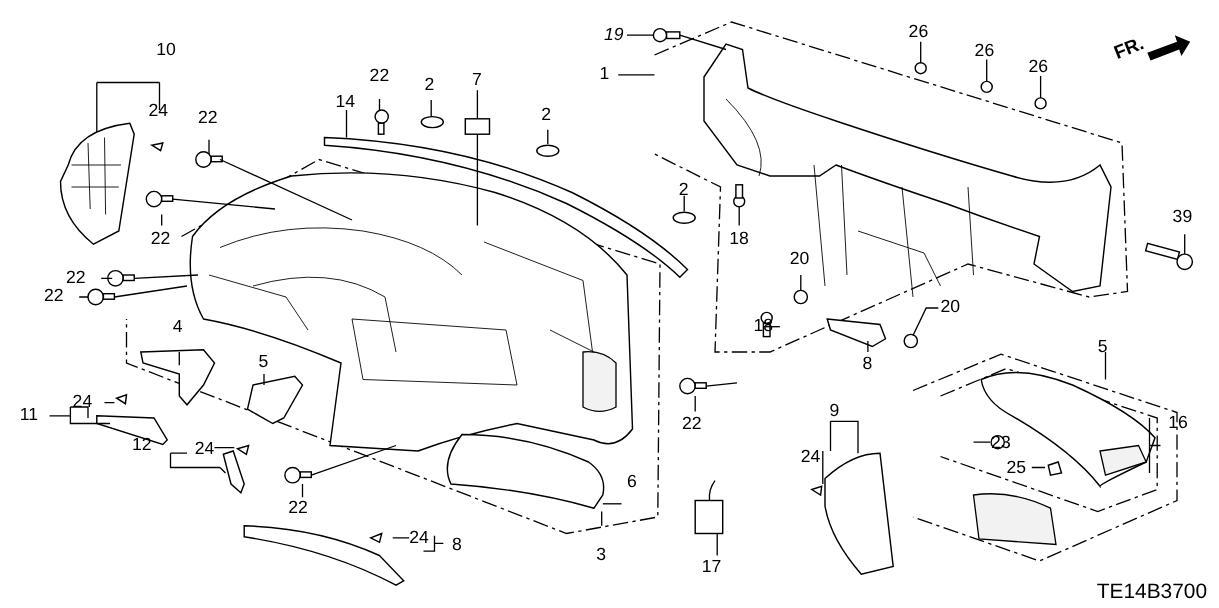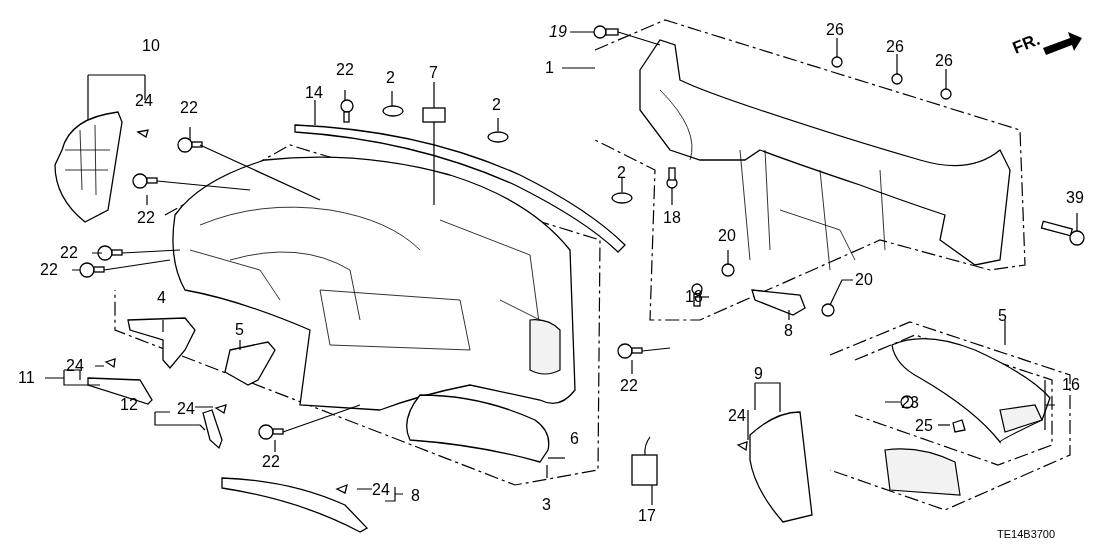--- a/index.html
+++ b/index.html
@@ -1,19 +1,19 @@
 <!DOCTYPE html>
 <html><head>
 <meta charset="utf-8">
 <style>
   html,body{margin:0;padding:0;background:#fff;}
   body{width:1108px;height:553px;position:relative;overflow:hidden;font-family:"Liberation Sans",sans-serif;color:#000;}
   #diagram{position:absolute;left:0;top:0;width:1108px;height:553px;}
   .lbl{position:absolute;font-size:16px;line-height:16px;font-family:"Liberation Sans",sans-serif;color:#000;white-space:nowrap;}
-  .code{position:absolute;font-size:11px;font-family:"Liberation Sans",sans-serif;}
+  .code{position:absolute;font-size:19px;font-family:"Liberation Sans",sans-serif;}
   .fr{position:absolute;left:1010px;top:40px;font-weight:bold;font-size:17px;transform:rotate(-22deg);transform-origin:left top;}
   svg .ln{stroke:#000;stroke-width:1.2;fill:none;}
   svg .dash{stroke:#000;stroke-width:1.2;fill:none;stroke-dasharray:14 4 3 4;}
   svg .part{stroke:#000;stroke-width:1.3;fill:#fff;}
   svg .partg{stroke:#000;stroke-width:1.2;fill:#f2f2f2;}
   svg .thin{stroke:#000;stroke-width:0.8;fill:none;}
   svg .blk{fill:#000;stroke:none;}
 </style>
 </head>
 <body>

